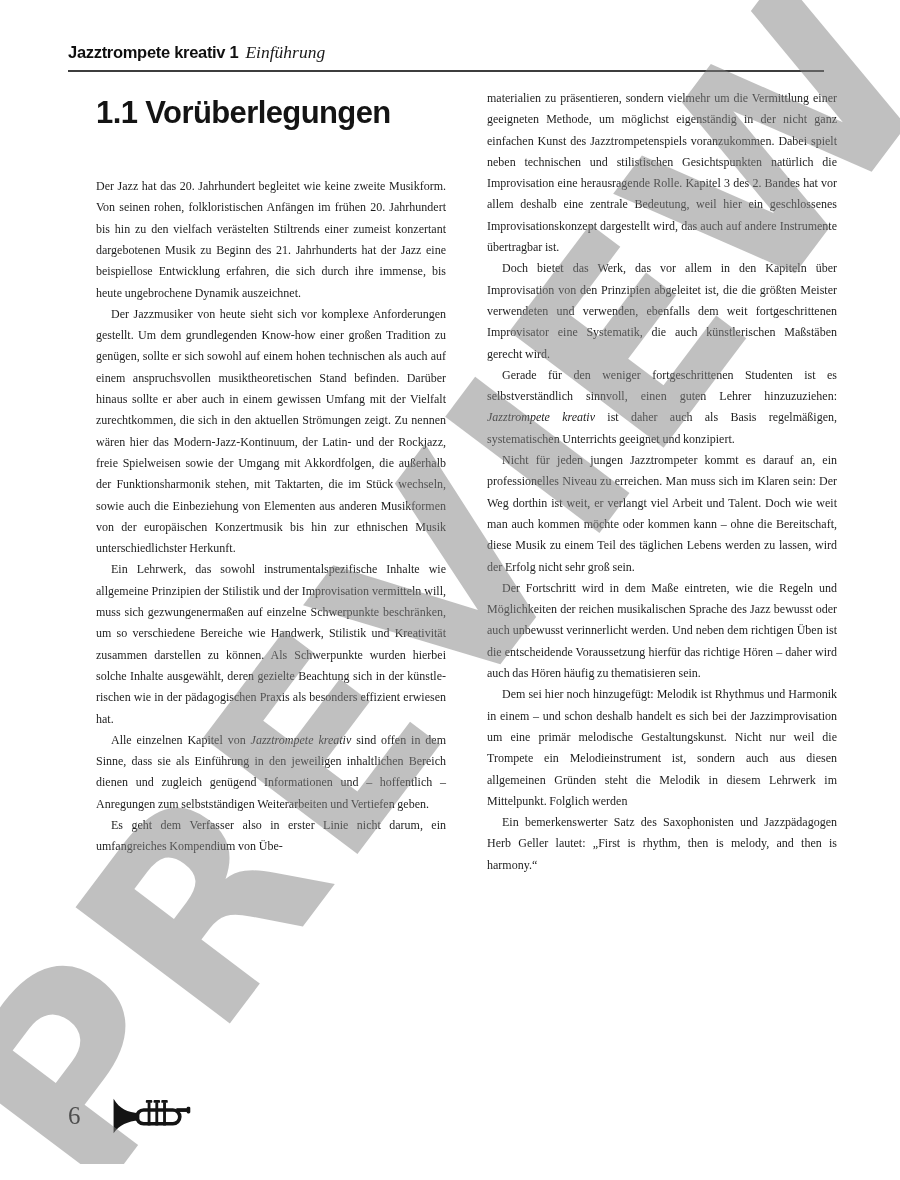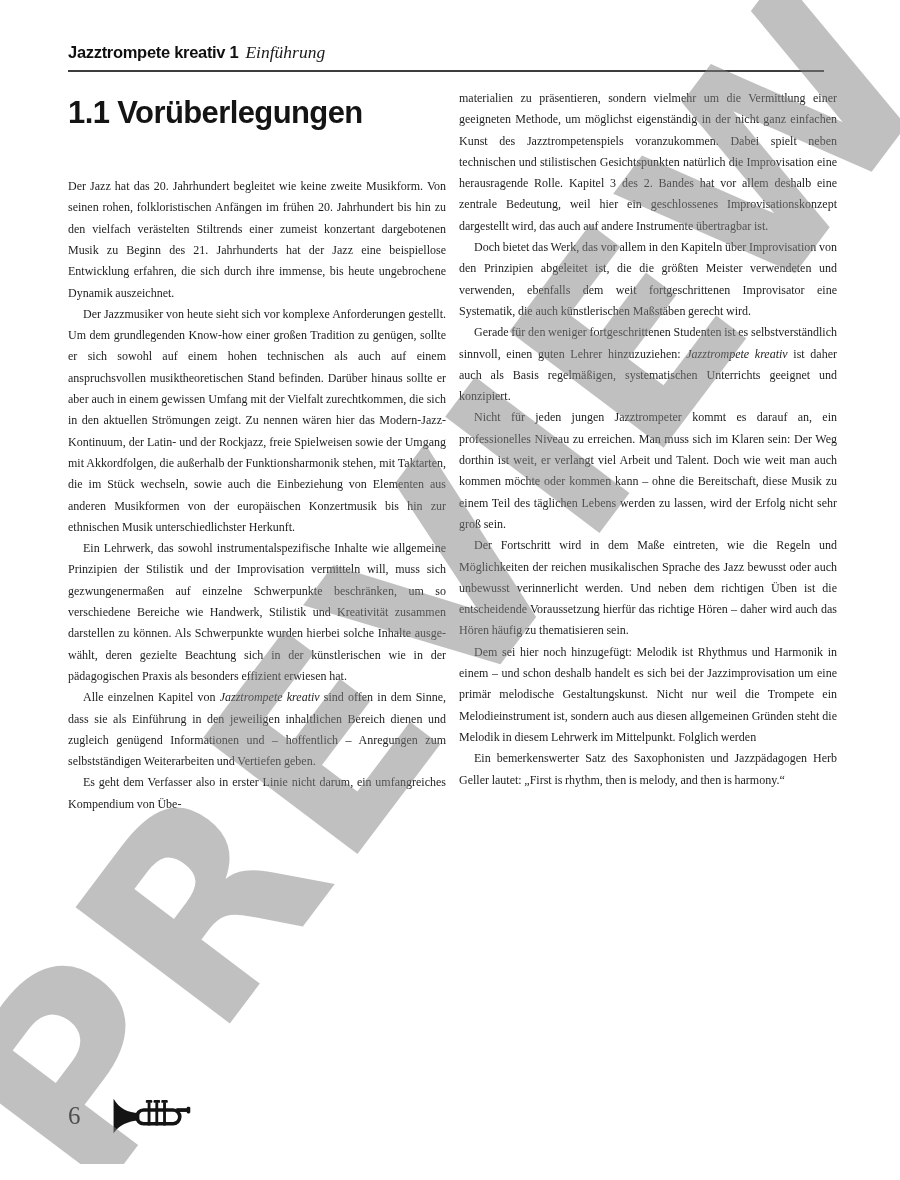--- a/index.html
+++ b/index.html
@@ -40,21 +40,21 @@
 
   
   .columns {
     position: absolute;
     left: 68px;
     top: 88px;
     width: 769px;
     display: flex;
     gap: 13px;
   }
-  .col { width: 378px; }
+  .col { width: 378px; margin-left: 28px; }
 
   .section-title {
     font-family: "Liberation Sans", sans-serif;
     font-weight: bold;
     font-size: 31px;
     letter-spacing: -0.6px;
     color: #141414;
     margin: 8px 0 46px 0;
     line-height: 1.1;
   }

